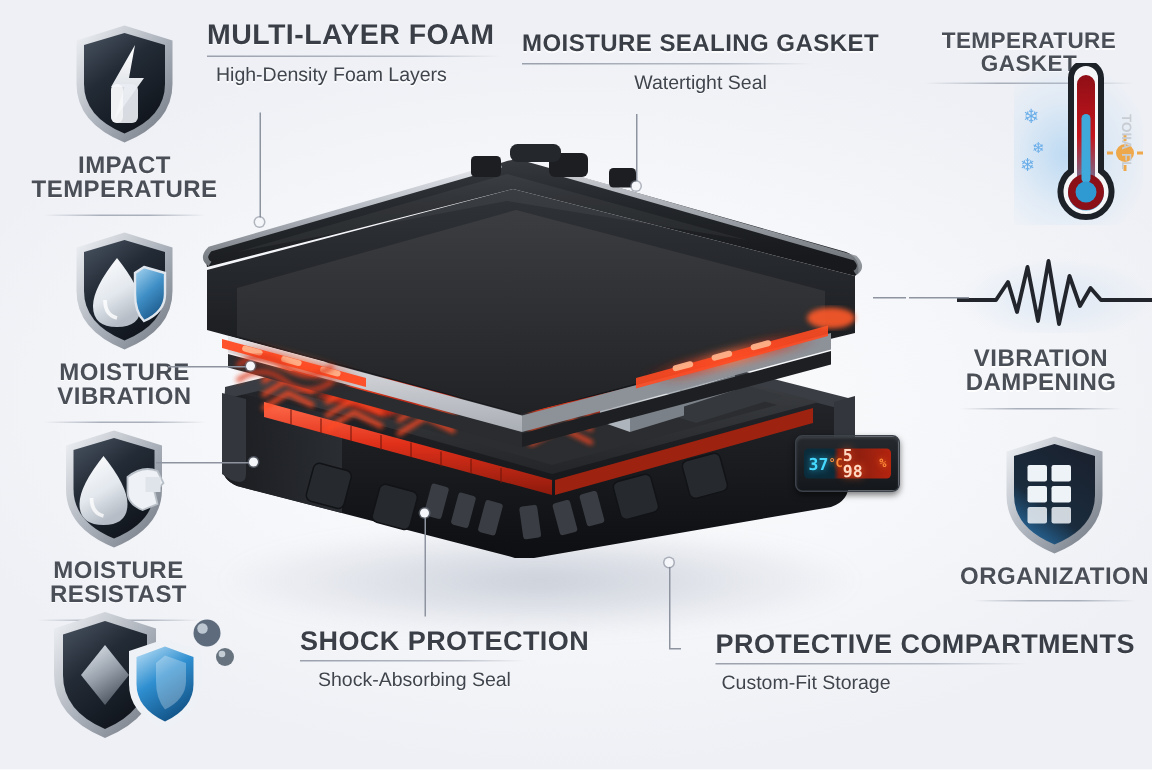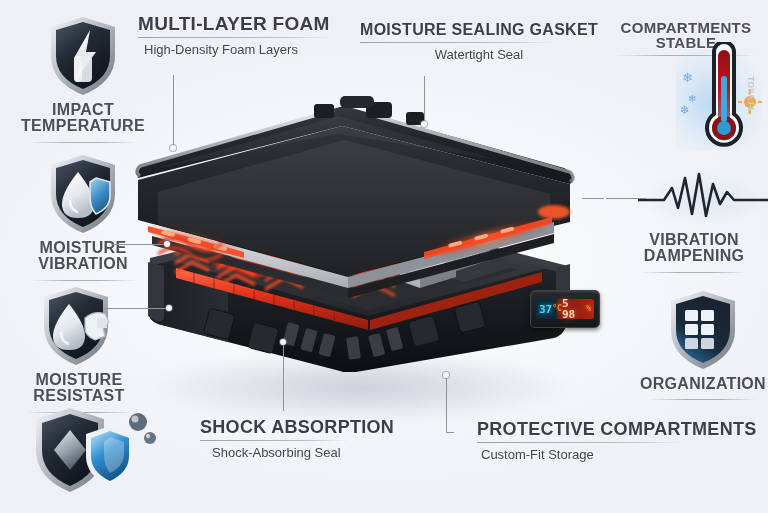--- a/index.html
+++ b/index.html
@@ -474,21 +474,21 @@
         <circle cx="110" cy="18" r="9" fill="#5d6b7c"></circle>
         <circle cx="107" cy="15" r="3.5" fill="#c8d2dc" opacity=".9"></circle>
         <circle cx="122" cy="34" r="6" fill="#67747f"></circle>
         <circle cx="120" cy="32" r="2.2" fill="#cfd7df" opacity=".9"></circle>
       </svg>
     </span>
   </div>
 
   <div class="feature" style="left:604px;top:20px;width:164px;">
     <div class="f-label" style="font-size:15px;">
-      <div>COMPARTMENTS STABLE</div>
+      <div>TEMPERATURE GASKET</div>
     </div>
     <div class="f-rule" style="width:140px;margin-top:4px;"></div>
   </div>
 
   <div class="thermo-bg"></div>
   <div style="position:absolute;left:680px;top:42px;">
     <svg width="82" height="112" viewBox="0 0 82 112">
       <defs>
         <linearGradient id="tubeG" x1="0" y1="0" x2="0" y2="1">
           <stop offset="0%" stop-color="#8f0f16"></stop>
@@ -564,36 +564,36 @@
   </div>
 
   <div class="callout" style="left:138px;top:14px;">
     <div class="cl-title" style="font-size:19px;">MULTI-LAYER FOAM</div>
     <div class="cl-rule" style="width:196px;"></div>
     <div class="cl-sub" style="padding-left:6px;">High-Density Foam Layers</div>
   </div>
   <div class="leader v" style="left:173px;top:75px;height:73px;"></div>
   <div class="dot" style="left:170px;top:145px;"></div>
 
-  <div class="callout center" style="left:360px;top:22px;">
+  <div class="callout center" style="left:348px;top:22px;">
     <div class="cl-title" style="font-size:16px;">MOISTURE SEALING GASKET</div>
     <div class="cl-rule" style="width:194px;"></div>
     <div class="cl-sub">Watertight Seal</div>
   </div>
   <div class="leader v" style="left:424px;top:76px;height:48px;"></div>
   <div class="dot" style="left:421px;top:121px;"></div>
 
   <div class="leader h" style="left:112px;top:244px;width:54px;"></div>
   <div class="dot" style="left:164px;top:241px;"></div>
 
   <div class="leader h" style="left:104px;top:308px;width:64px;"></div>
   <div class="dot" style="left:166px;top:305px;"></div>
 
   <div class="callout" style="left:200px;top:418px;">
-    <div class="cl-title" style="font-size:18px;">SHOCK ABSORPTION</div>
+    <div class="cl-title" style="font-size:18px;">SHOCK PROTECTION</div>
     <div class="cl-rule" style="width:150px;"></div>
     <div class="cl-sub" style="padding-left:12px;">Shock-Absorbing Seal</div>
   </div>
   <div class="leader v" style="left:283px;top:343px;height:68px;"></div>
   <div class="dot" style="left:280px;top:339px;"></div>
 
   <div class="callout" style="left:452px;top:420px;margin-left:25px;">
     <div class="cl-title" style="font-size:18px;">PROTECTIVE COMPARTMENTS</div>
     <div class="cl-rule" style="width:208px;"></div>
     <div class="cl-sub" style="padding-left:4px;">Custom-Fit Storage</div>

